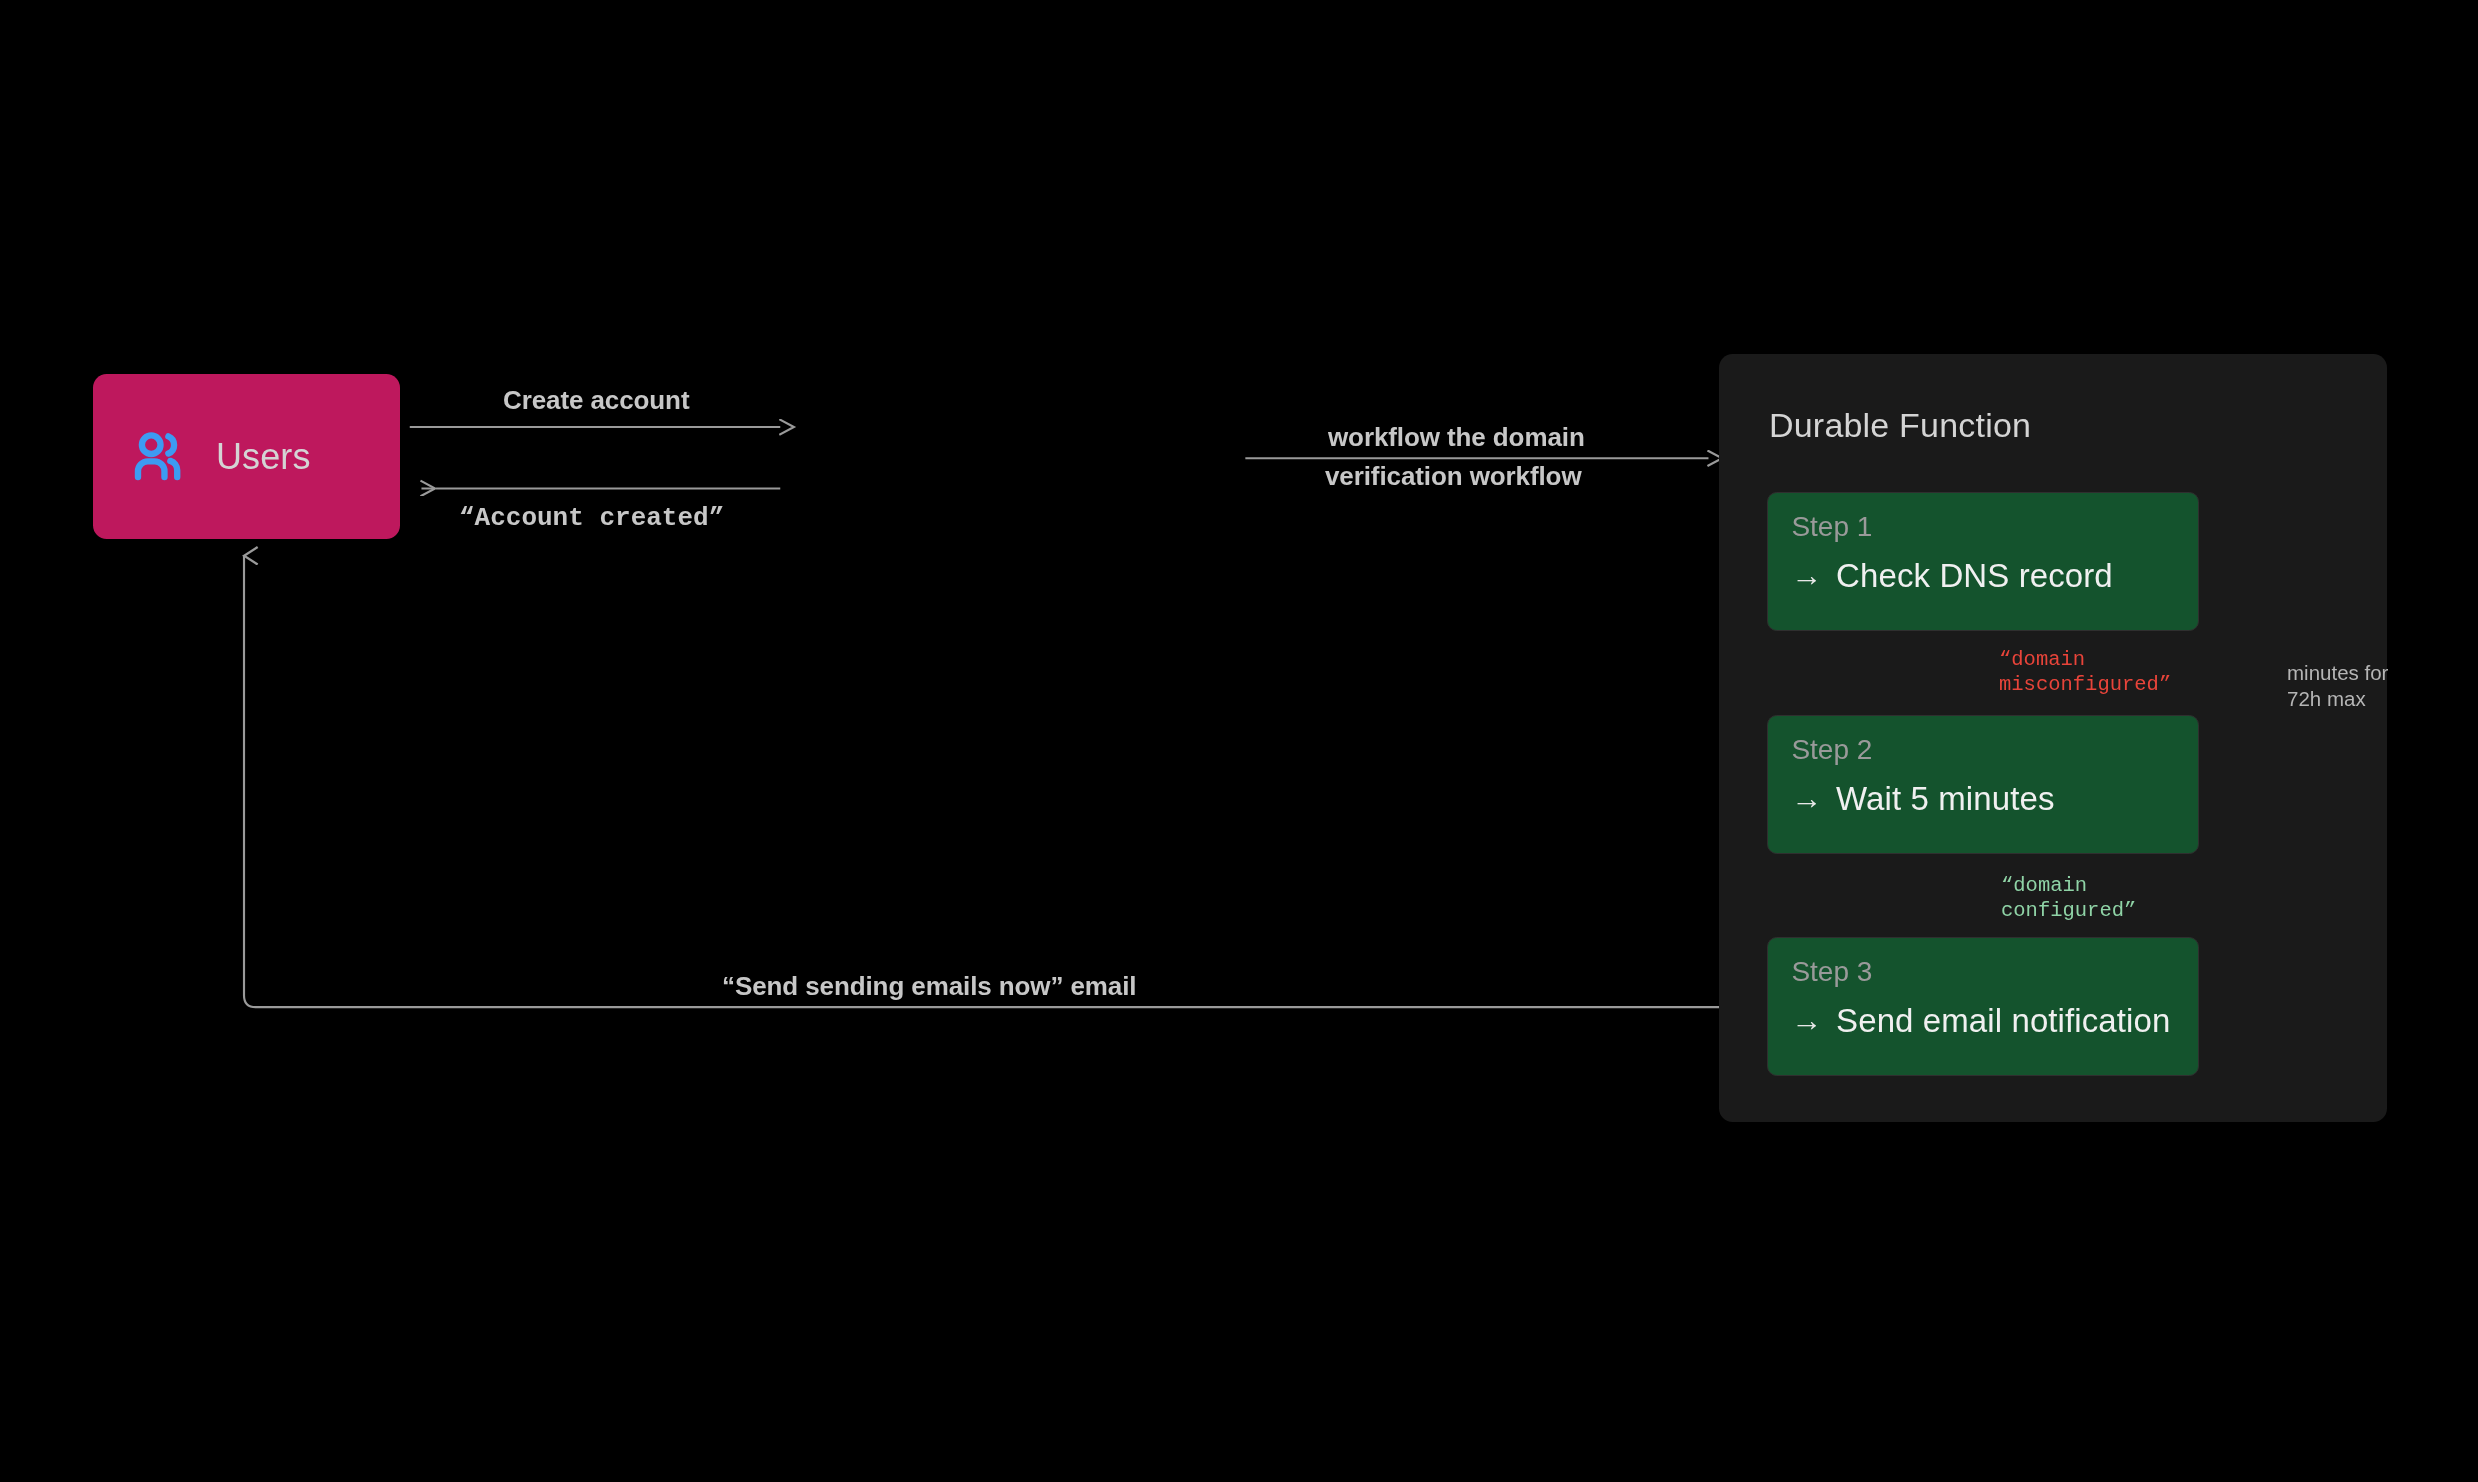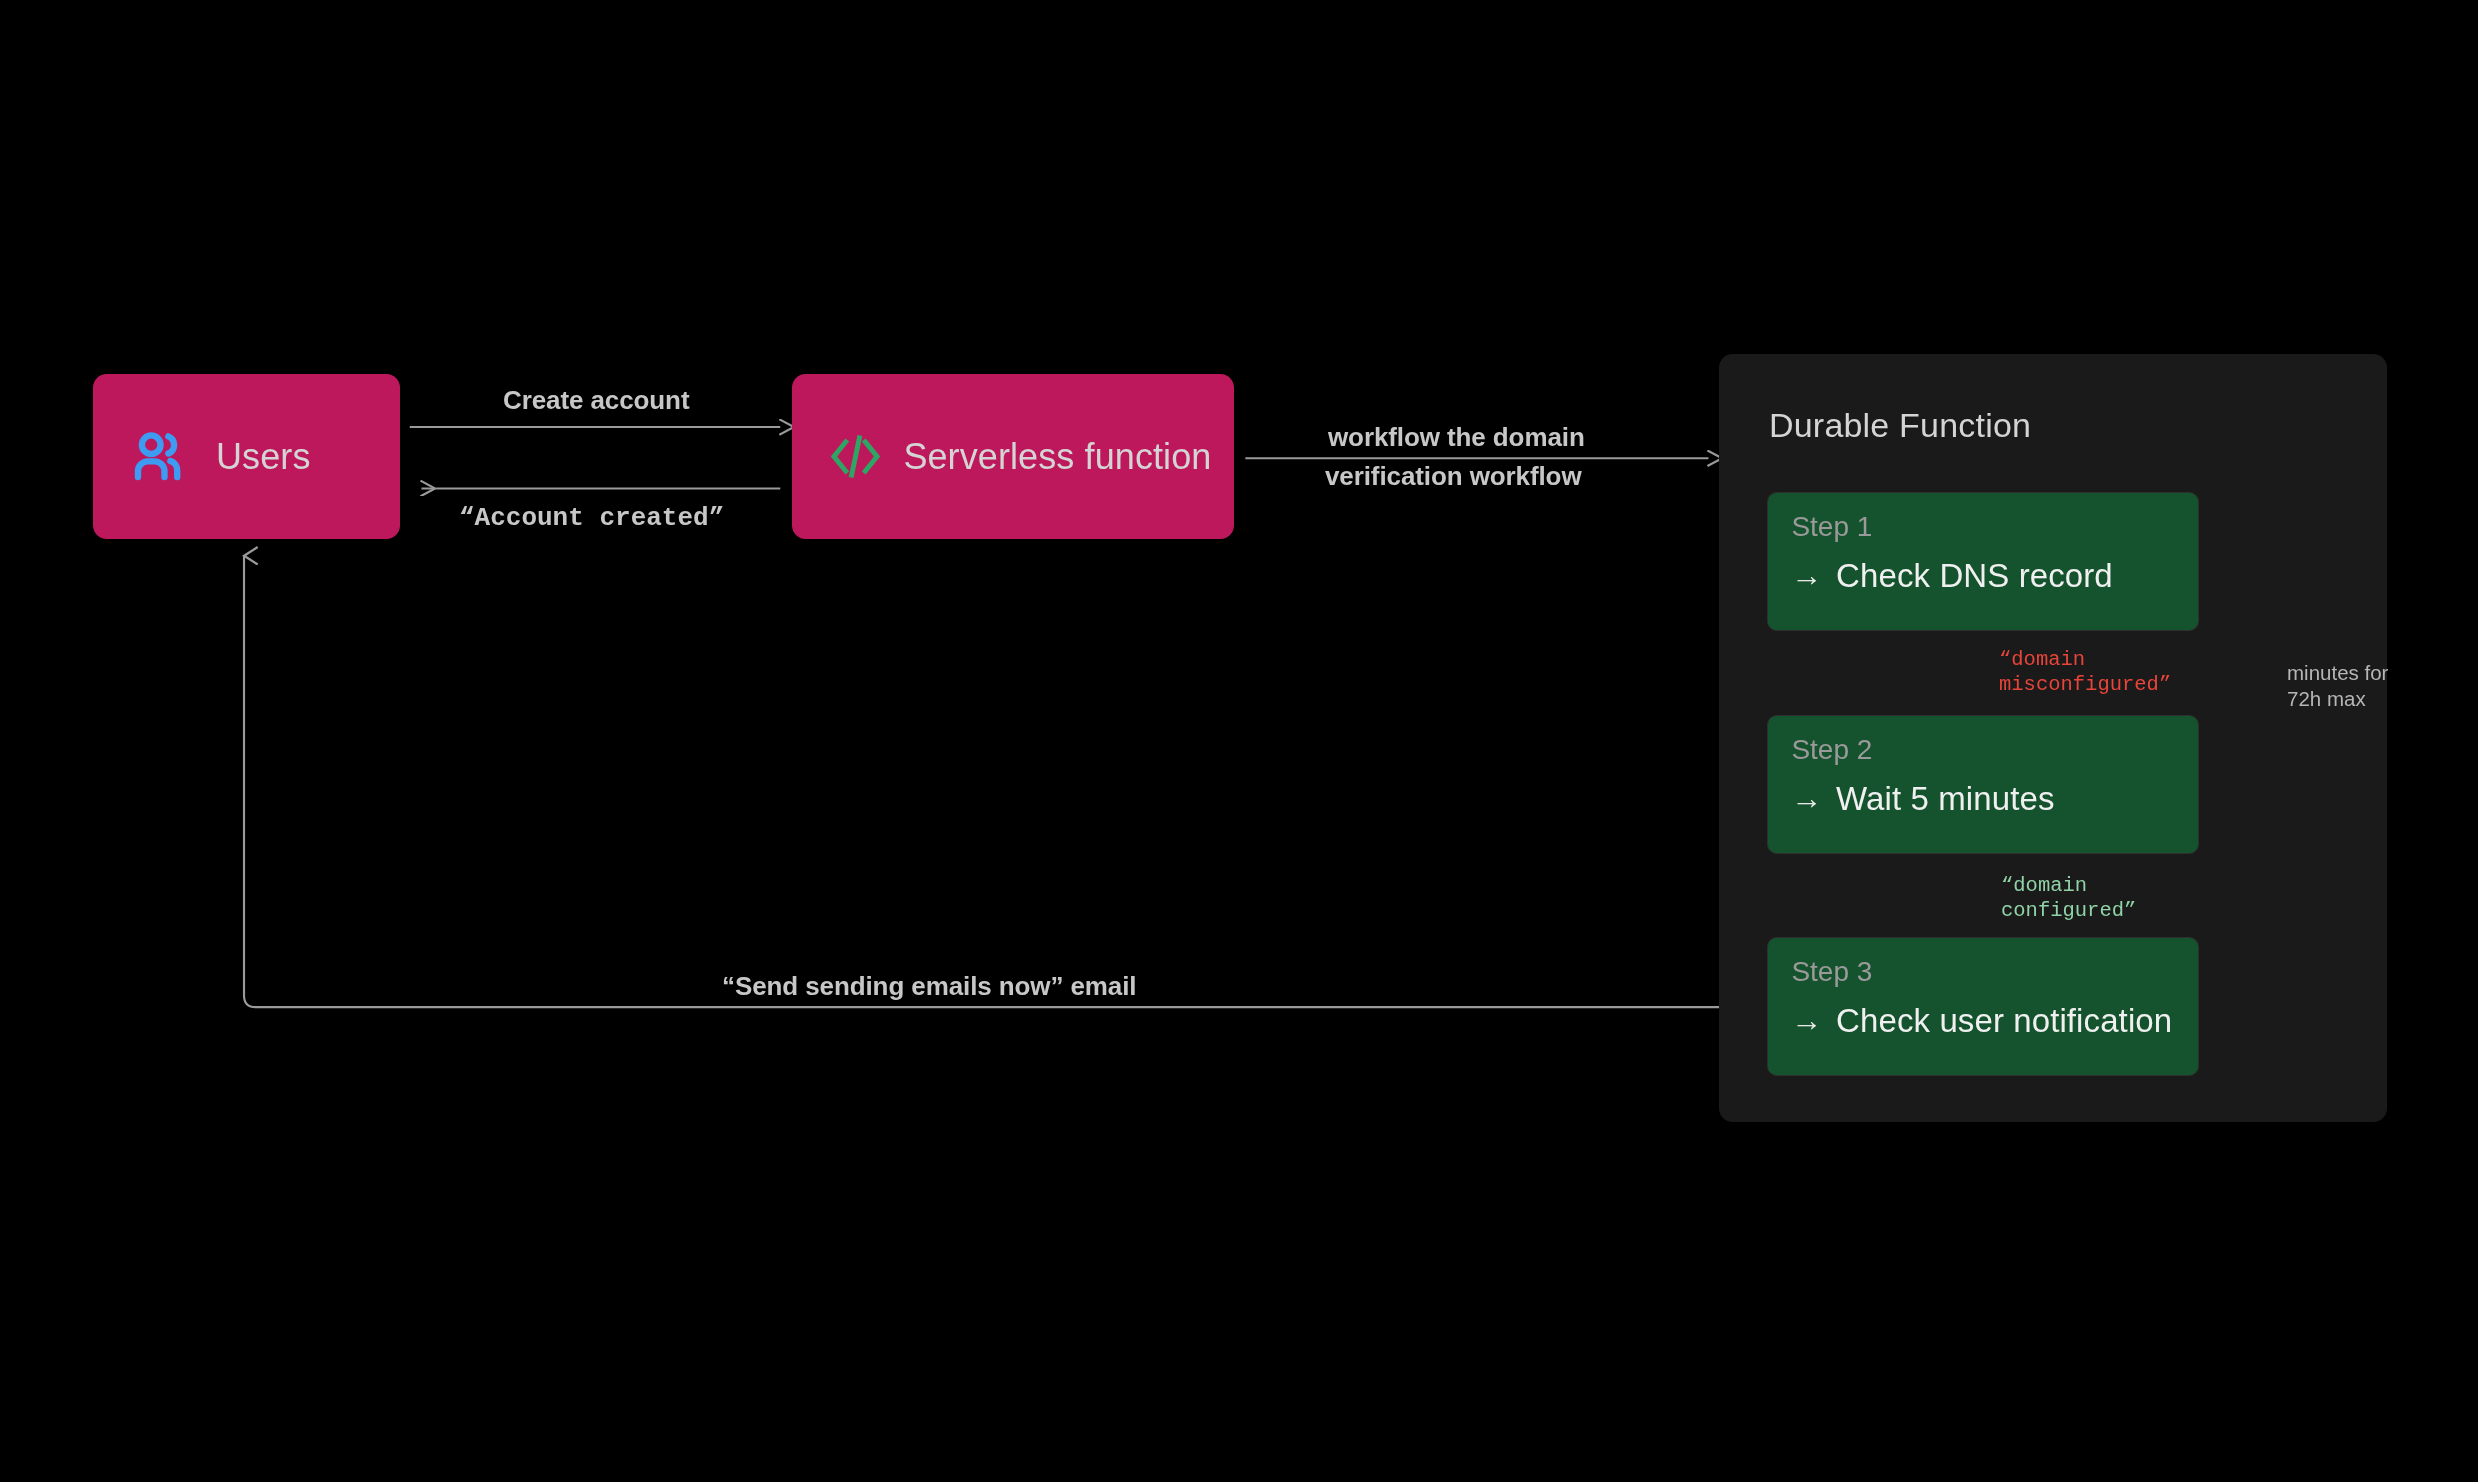--- a/index.html
+++ b/index.html
@@ -233,32 +233,20 @@
           <circle cx="17.5" cy="14" r="9.5" fill="none" stroke="#3d9bf2" stroke-width="6.5"></circle>
           <path d="M4 47 v-6 a10 10 0 0 1 10-10 h7 a10 10 0 0 1 10 10 v6" fill="none" stroke="#3d9bf2" stroke-width="6.5" stroke-linecap="round"></path>
           <path d="M35 5.5 a9.5 9.5 0 0 1 0 17.5" fill="none" stroke="#3d9bf2" stroke-width="6.5" stroke-linecap="round"></path>
           <path d="M44 47 v-7 a10 10 0 0 0 -7 -9.5" fill="none" stroke="#3d9bf2" stroke-width="6.5" stroke-linecap="round"></path>
         </svg>
       </span>
       <span class="node-label">Users</span>
     </div>
   </div>
 
-  <div class="node" id="serverless-node">
-    <div class="node-inner">
-      <span class="icon-wrap">
-        <svg width="49" height="43" viewBox="0 0 50 44" xmlns="http://www.w3.org/2000/svg">
-          <path d="M15 7 L3 22 L15 37" fill="none" stroke="#2ea663" stroke-width="5" stroke-linecap="square" stroke-linejoin="miter"></path>
-          <path d="M35 7 L47 22 L35 37" fill="none" stroke="#2ea663" stroke-width="5" stroke-linecap="square" stroke-linejoin="miter"></path>
-          <path d="M29 3 L21 41" fill="none" stroke="#2ea663" stroke-width="5" stroke-linecap="square"></path>
-        </svg>
-      </span>
-      <span class="node-label">Serverless function</span>
-    </div>
-  </div>
 
   <div id="durable-panel">
     <div id="durable-title">Durable Function</div>
 
     <div class="step-card" id="step-1">
       <div class="step-index">Step 1</div>
       <div class="step-body">
         <span class="step-arrow">→</span>
         <span class="step-text">Check DNS record</span>
       </div>
@@ -269,21 +257,21 @@
       <div class="step-body">
         <span class="step-arrow">→</span>
         <span class="step-text">Wait 5 minutes</span>
       </div>
     </div>
 
     <div class="step-card" id="step-3">
       <div class="step-index">Step 3</div>
       <div class="step-body">
         <span class="step-arrow">→</span>
-        <span class="step-text">Check user notification</span>
+        <span class="step-text">Send email notification</span>
       </div>
     </div>
   </div>
 
   <div class="edge-label" style="left:503px; top:385px;">Create account</div>
 
   <div class="edge-label mono" style="left:459px; top:503px;text-align:right;">“Account created”</div>
 
   <div class="edge-label" style="left:1328px; top:422px;">workflow the domain</div>
 

